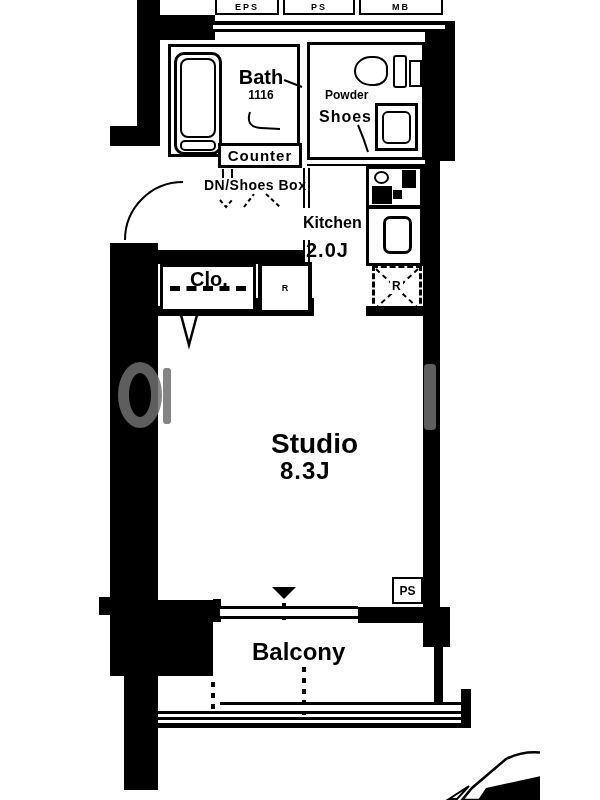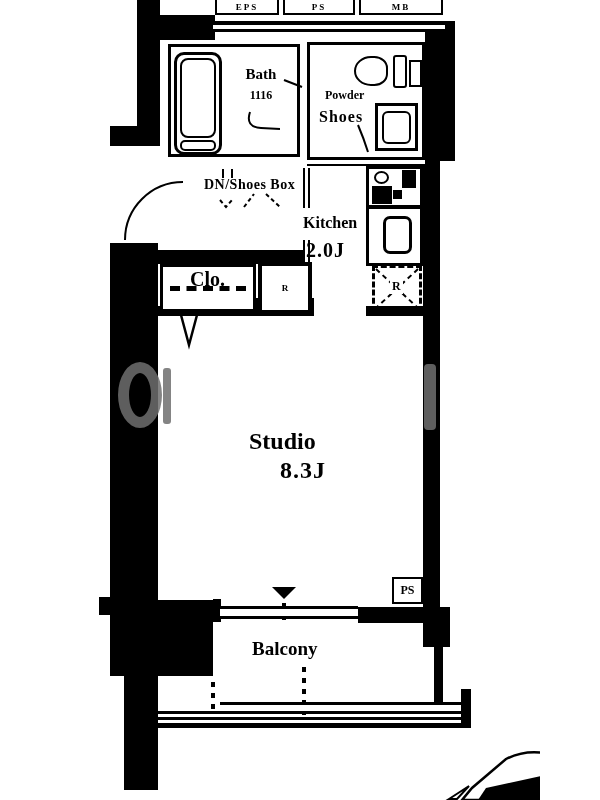--- a/index.html
+++ b/index.html
@@ -1,17 +1,17 @@
 <!DOCTYPE html>
 <html><head>
 <meta charset="utf-8">
 <style>
   html,body{margin:0;padding:0;background:#fff;}
   .plan{position:relative;width:540px;height:800px;background:#ffffff;overflow:hidden;
-        font-family:Liberation Serif, serif;}
+        font-family:Liberation Sans, sans-serif;}
   .wall{position:absolute;background:#000;z-index:1;}
   .box{position:absolute;background:#fff;border:3px solid #000;box-sizing:border-box;z-index:2;}
   .fix{position:absolute;box-sizing:border-box;z-index:3;}
   .lbl{position:absolute;color:#000;font-weight:bold;white-space:nowrap;z-index:5;line-height:1.15;}
   .cell{position:absolute;background:#fff;border:2px solid #000;border-top:none;box-sizing:border-box;
         display:flex;align-items:center;justify-content:center;font-weight:bold;color:#000;z-index:2;}
   .dbl{position:absolute;background:#fff;box-sizing:border-box;z-index:2;}
   .overlay{position:absolute;left:0;top:0;z-index:6;pointer-events:none;}
   .wm{position:absolute;z-index:7;opacity:.85;}
 </style>
@@ -57,20 +57,21 @@
 
   <div class="box" style="left:307px;top:42px;width:118px;height:118px;"></div>
   <div class="box" style="left:354px;top:56px;width:34px;height:30px;border-width:2px;border-radius:50% 40% 40% 50%;z-index:3;"></div>
   <div class="box" style="left:393px;top:55px;width:14px;height:33px;border-width:2px;border-radius:3px;z-index:3;"></div>
   <div class="box" style="left:409px;top:60px;width:13px;height:27px;border-width:2px;z-index:3;"></div>
   <div class="box" style="left:375px;top:103px;width:43px;height:48px;z-index:3;"></div>
   <div class="box" style="left:382px;top:111px;width:29px;height:33px;border-width:2px;border-radius:6px;z-index:3;"></div>
 
   <div class="dbl" style="left:307px;top:158px;width:118px;height:8px;border-top:2px solid #000;border-bottom:2px solid #000;"></div>
 
+  <div class="box" style="left:218px;top:143px;width:84px;height:25px;z-index:4;display:flex;align-items:center;justify-content:center;font-weight:bold;font-size:15px;letter-spacing:1px;">Counter</div>
 
   <div class="box" style="left:366px;top:166px;width:57px;height:42px;"></div>
   <div class="fix" style="left:372px;top:186px;width:20px;height:18px;background:#000;"></div>
   <div class="fix" style="left:402px;top:170px;width:14px;height:18px;background:#000;"></div>
   <div class="fix" style="left:393px;top:190px;width:9px;height:9px;background:#000;"></div>
   <div class="fix" style="left:374px;top:171px;width:15px;height:13px;border:2px solid #000;border-radius:50%;background:#fff;"></div>
   <div class="box" style="left:366px;top:206px;width:57px;height:60px;"></div>
   <div class="box" style="left:383px;top:216px;width:29px;height:38px;border-radius:7px;z-index:3;"></div>
   <div class="box" style="left:372px;top:265px;width:50px;height:47px;border:3px dashed #000;background:transparent;"></div>
 
@@ -106,30 +107,30 @@
     <polygon points="272,587 296,587 284,599" fill="#000"></polygon>
 
     <path d="M 213 682 V 714" fill="none" stroke="#000" stroke-width="4" stroke-dasharray="5,6"></path>
     <path d="M 304 667 V 715" fill="none" stroke="#000" stroke-width="4" stroke-dasharray="5,6"></path>
 
     <path d="M 462 800 L 472 788 L 506 759 Q 524 750 544 753 Q 561 756 568 767 Q 574 778 570 789 L 562 800 Z" fill="#fff" stroke="#000" stroke-width="2.5"></path>
     <path d="M 478 800 L 486 788 L 550 774 L 562 784 L 556 800 Z" fill="#000"></path>
     <path d="M 449 799 L 469 786 L 457 799 Z" fill="#fff" stroke="#000" stroke-width="2"></path>
   </svg>
 
-  <div class="lbl" style="left:224px;top:66px;width:74px;text-align:center;font-size:15px;">Bath</div>
+  <div class="lbl" style="left:224px;top:66px;width:74px;text-align:center;font-size:20px;">Bath</div>
   <div class="lbl" style="left:224px;top:89px;width:74px;text-align:center;font-size:12px;">1116</div>
   <div class="lbl" style="left:325px;top:89px;font-size:12px;">Powder</div>
   <div class="lbl" style="left:319px;top:108px;font-size:16px;letter-spacing:1px;">Shoes</div>
   <div class="lbl" style="left:204px;top:177px;font-size:14px;letter-spacing:.5px;">DN/Shoes Box</div>
   <div class="lbl" style="left:303px;top:214px;font-size:16px;">Kitchen</div>
   <div class="lbl" style="left:306px;top:239px;font-size:20px;letter-spacing:1px;">2.0J</div>
   <div class="lbl" style="left:190px;top:268px;font-size:20px;">Clo.</div>
   <div class="lbl" style="left:390px;top:280px;font-size:12px;background:#fff;padding:0 2px;z-index:6;">R</div>
-  <div class="lbl" style="left:249px;top:428px;font-size:24px;">Studio</div>
+  <div class="lbl" style="left:271px;top:428px;font-size:28px;">Studio</div>
   <div class="lbl" style="left:280px;top:457px;font-size:24px;letter-spacing:1px;">8.3J</div>
-  <div class="lbl" style="left:252px;top:638px;font-size:19px;">Balcony</div>
+  <div class="lbl" style="left:252px;top:638px;font-size:24px;">Balcony</div>
 
   <div class="wm" style="left:118px;top:362px;width:44px;height:66px;border:11px solid #6f6f6f;border-radius:50%;box-sizing:border-box;"></div>
   <div class="wm" style="left:163px;top:368px;width:8px;height:56px;background:#6f6f6f;border-radius:3px;"></div>
   <div class="wm" style="left:424px;top:364px;width:12px;height:66px;background:#6f6f6f;border-radius:4px;"></div>
 
 </div>
 
 </body></html>

